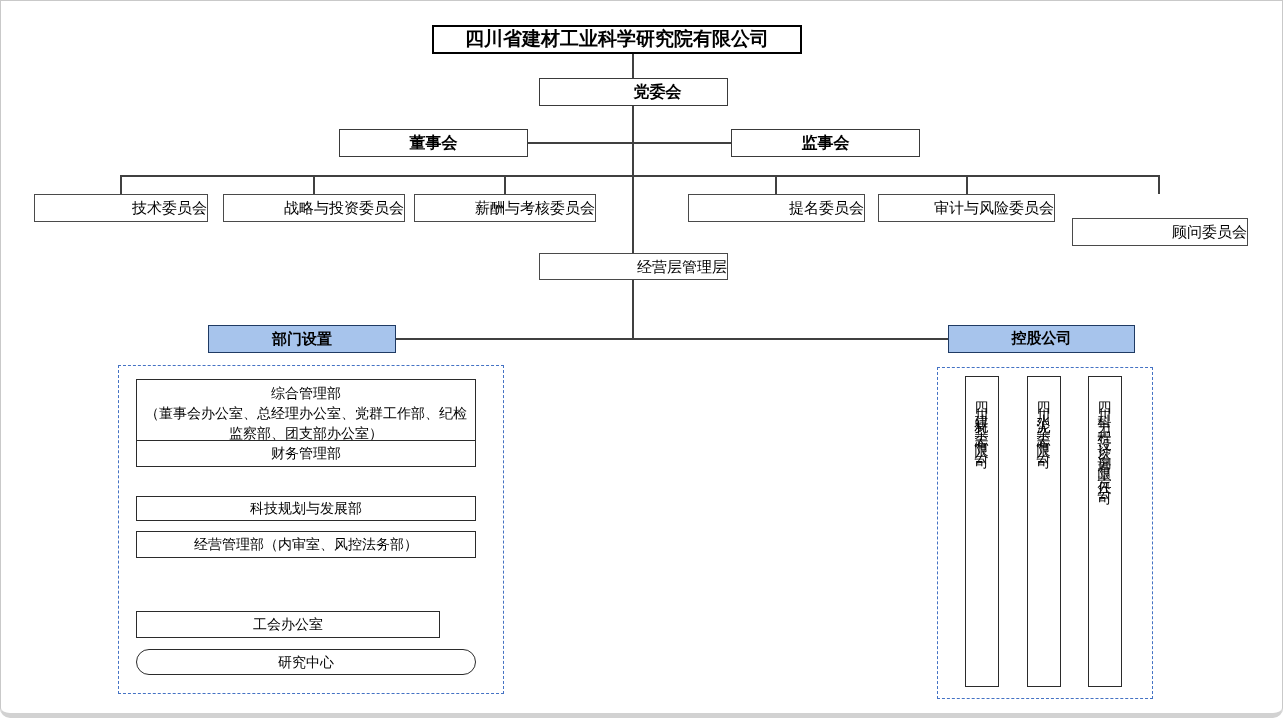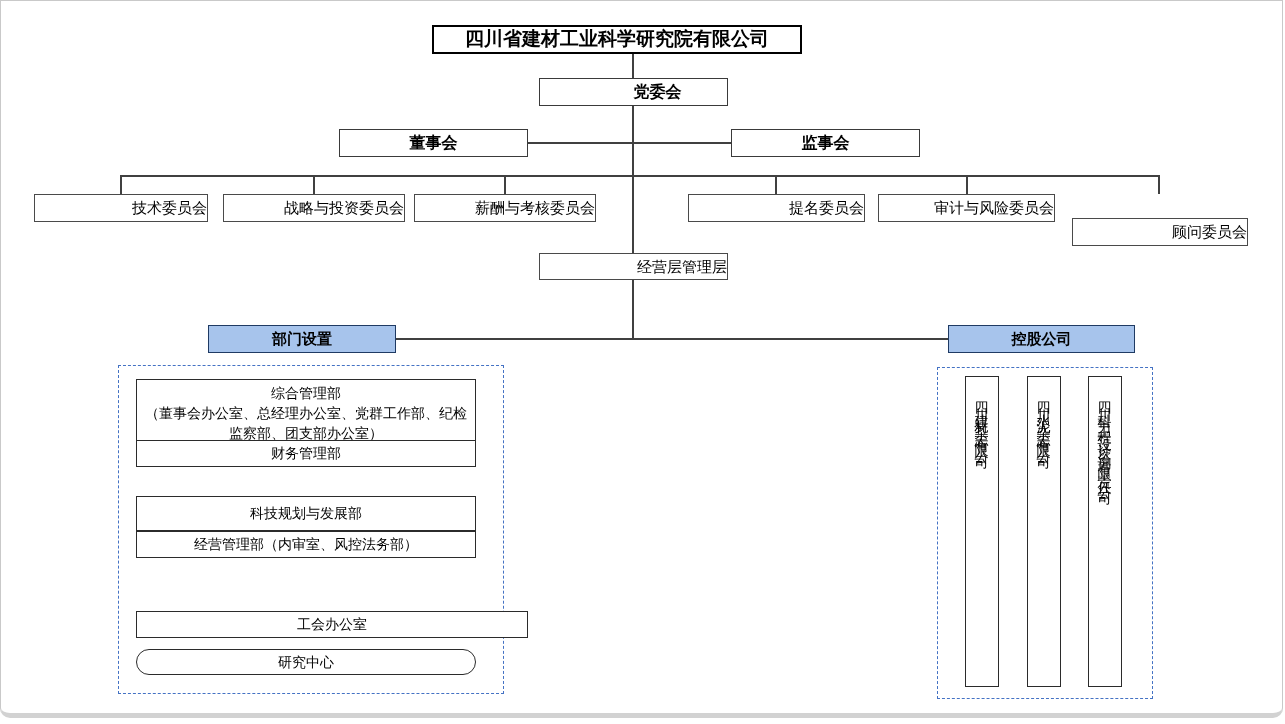--- a/index.html
+++ b/index.html
@@ -101,40 +101,40 @@
     <span>顾问委员会</span>
   </div>
 
   <div class="box lvl2" style="left:538px; top:252px; width:189px; height:27px;">
     <span>经营层管理层</span>
   </div>
 
   <div class="box hdr" style="left:207px; top:324px; width:188px; height:28px;">
     <span>部门设置</span>
   </div>
-  <div class="box hdr" style="left:947px; top:324px; width:187px; height:28px;">
+  <div class="box hdr" style="left:947px; top:324px; width:187px; height:28px;font-family:Liberation Serif, serif;">
     <span>控股公司</span>
   </div>
 
   <div class="dashed" style="left:117px; top:364px; width:386px; height:329px;"></div>
 
   <div class="box dept" style="left:135px; top:378px; width:340px; height:68px;">
     <span>综合管理部</span>
     <span>（董事会办公室、总经理办公室、党群工作部、纪检监察部、团支部办公室）</span>
   </div>
   <div class="box dept" style="left:135px; top:439px; width:340px; height:27px;">
     <span>财务管理部</span>
   </div>
-  <div class="box dept" style="left:135px; top:495px; width:340px; height:35px;">
+  <div class="box dept" style="left:135px; top:495px; width:340px; height:25px;">
     <span>科技规划与发展部</span>
   </div>
   <div class="box dept" style="left:135px; top:530px; width:340px; height:27px;">
     <span>经营管理部（内审室、风控法务部）</span>
   </div>
-  <div class="box dept" style="left:135px; top:610px; width:392px; height:27px;">
+  <div class="box dept" style="left:135px; top:610px; width:304px; height:27px;">
     <span>工会办公室</span>
   </div>
   <div class="box dept" style="left:135px; top:648px; width:340px; height:26px;border-radius:13px;">
     <span>研究中心</span>
   </div>
 
   <div class="dashed" style="left:936px; top:366px; width:216px; height:332px;"></div>
 
   <div class="box vbox" style="left:964px; top:375px; width:34px; height:311px;">
     <span>四川建材杂志有限公司</span>

